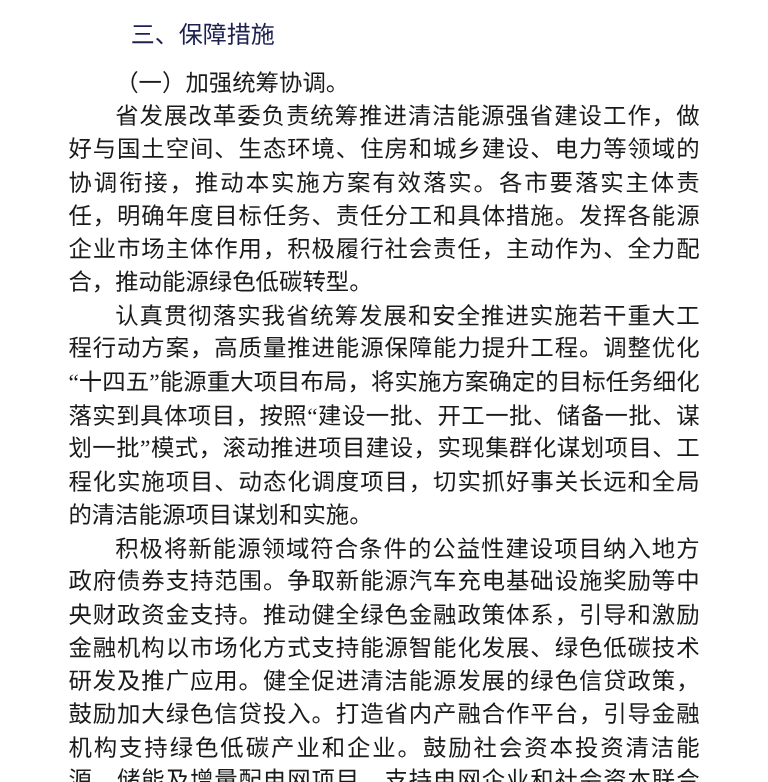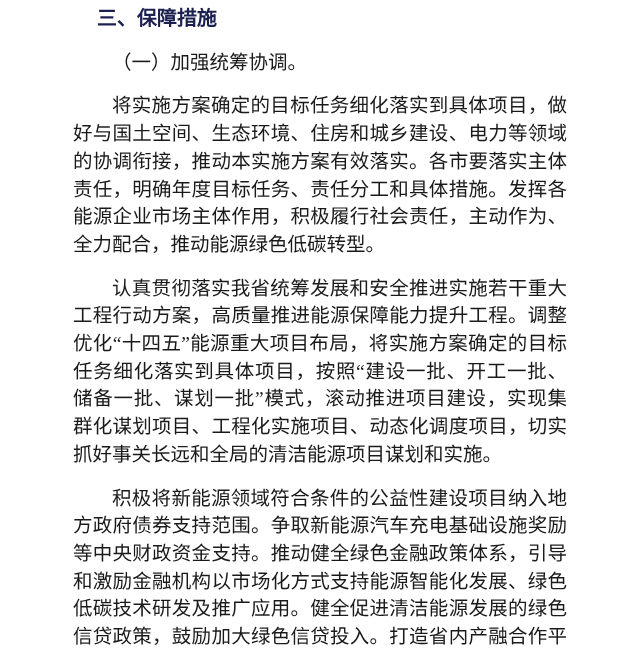--- a/index.html
+++ b/index.html
@@ -14,45 +14,45 @@
     height: 652px;
     background: var(--page-bg, #ffffff);
     padding: 5px 57px 0 57px;
     overflow: hidden;
     font-family: "Liberation Serif", "DejaVu Serif", serif;
     font-size: 19.5px;
     line-height: 27.7px;
     color: var(--text-color, #1a1a1a);
   }
   .heading {
-    margin: 0;
+    margin: 12px;
     text-indent: 2em;
     font-family: "Liberation Sans", "DejaVu Sans", sans-serif;
-    font-weight: bold;
+    font-weight: normal;
     font-size: 20px;
     line-height: 27.7px;
     color: var(--heading-color, #1b2050);
   }
   p {
-    margin: 16px;
+    margin: 0;
     text-indent: 2em;
   }
   .body-para {
     text-align: justify;
     text-justify: inter-ideograph;
   }
 </style>
 </head>
 <body>
 
 <div class="page">
   <h3 class="heading">三、保障措施</h3>
 
   <p class="sub-para">（一）加强统筹协调。</p>
 
-  <p class="body-para">将实施方案确定的目标任务细化落实到具体项目，做好与国土空间、生态环境、住房和城乡建设、电力等领域的协调衔接，推动本实施方案有效落实。各市要落实主体责任，明确年度目标任务、责任分工和具体措施。发挥各能源企业市场主体作用，积极履行社会责任，主动作为、全力配合，推动能源绿色低碳转型。</p>
+  <p class="body-para">省发展改革委负责统筹推进清洁能源强省建设工作，做好与国土空间、生态环境、住房和城乡建设、电力等领域的协调衔接，推动本实施方案有效落实。各市要落实主体责任，明确年度目标任务、责任分工和具体措施。发挥各能源企业市场主体作用，积极履行社会责任，主动作为、全力配合，推动能源绿色低碳转型。</p>
 
 
   <p class="body-para">认真贯彻落实我省统筹发展和安全推进实施若干重大工程行动方案，高质量推进能源保障能力提升工程。调整优化“十四五”能源重大项目布局，将实施方案确定的目标任务细化落实到具体项目，按照“建设一批、开工一批、储备一批、谋划一批”模式，滚动推进项目建设，实现集群化谋划项目、工程化实施项目、动态化调度项目，切实抓好事关长远和全局的清洁能源项目谋划和实施。</p>
 
 
   <p class="body-para">积极将新能源领域符合条件的公益性建设项目纳入地方政府债券支持范围。争取新能源汽车充电基础设施奖励等中央财政资金支持。推动健全绿色金融政策体系，引导和激励金融机构以市场化方式支持能源智能化发展、绿色低碳技术研发及推广应用。健全促进清洁能源发展的绿色信贷政策，鼓励加大绿色信贷投入。打造省内产融合作平台，引导金融机构支持绿色低碳产业和企业。鼓励社会资本投资清洁能源、储能及增量配电网项目，支持电网企业和社会资本联合投资运营清洁能源送出项目。鼓励各市建立居民清洁能源取暖财政补贴机制。</p>
 </div>
 
 </body></html>

